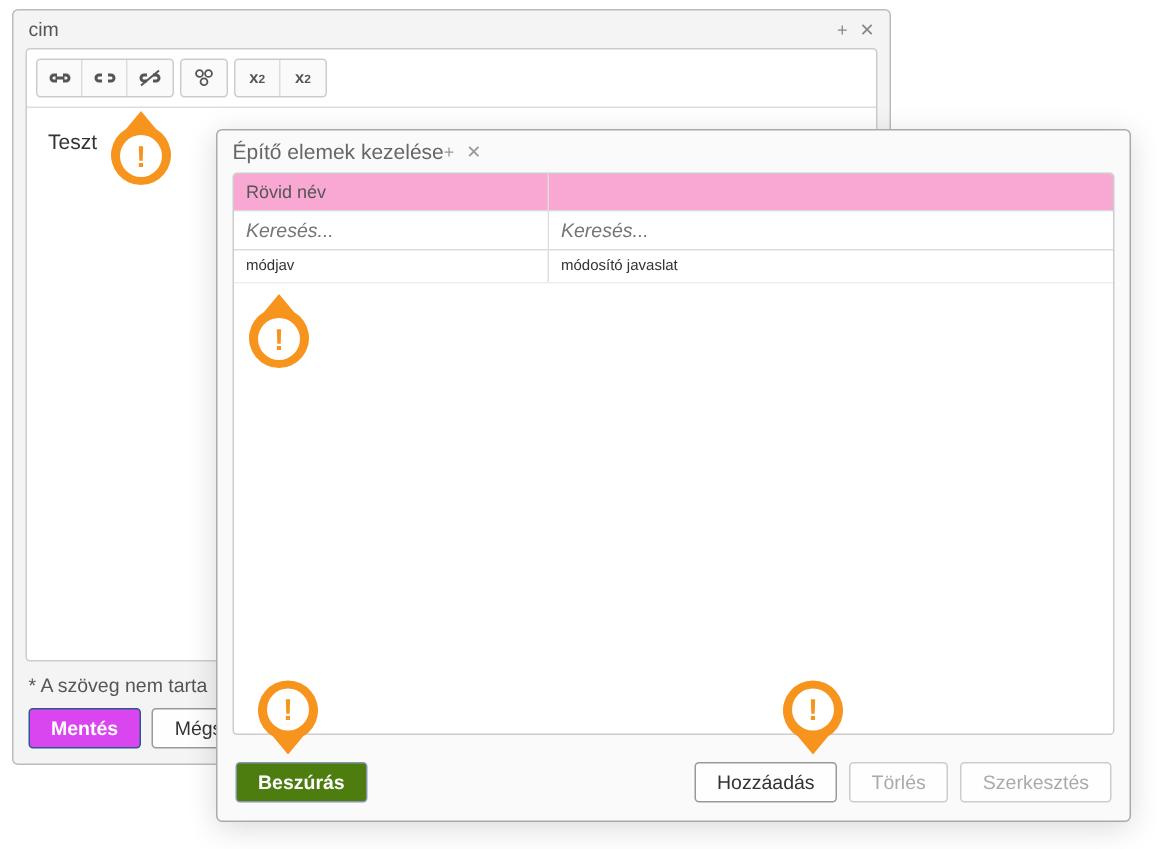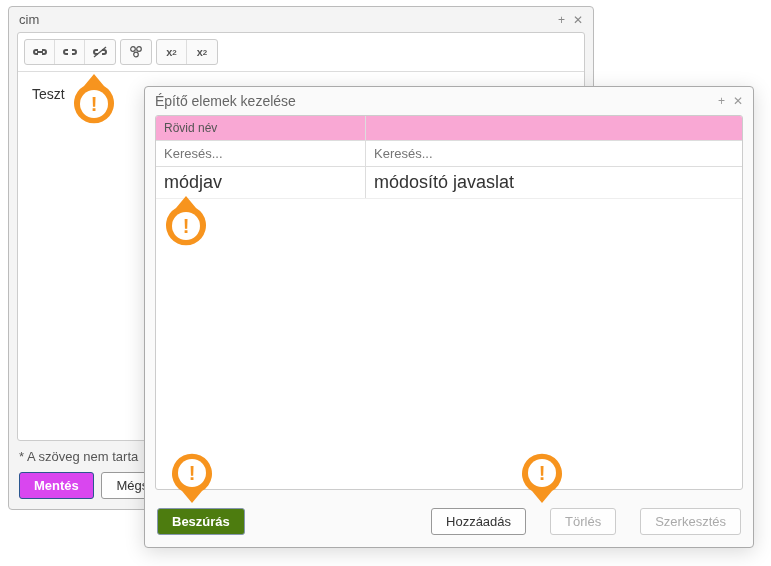--- a/index.html
+++ b/index.html
@@ -112,26 +112,24 @@
       height: 462px;
       background: #fafafa;
       border: 1px solid #aaa;
       border-radius: 4px;
       box-shadow: 0 4px 20px rgba(0,0,0,0.15);
       display: flex;
       flex-direction: column;
     }
     .dialog-titlebar {
       display: flex;
-      justify-content: space-between;
       align-items: center;
       padding: 6px 10px;
       color: #666;
       font-size: 14px;
-      gap: 24px;
     }
     .dialog-title-icons { display: flex; gap: 8px; color: #999; font-size: 12px; }
     .dialog-body {
       margin: 0 10px 10px 10px;
       background: #fff;
       border: 1px solid #ccc;
       border-radius: 3px;
       flex: 1;
       display: flex;
       flex-direction: column;
@@ -149,38 +147,39 @@
     .col-content { flex: 1; padding: 5px 8px; }
     .grid-filter {
       display: flex;
       border-bottom: 1px solid #ddd;
     }
     .grid-filter input {
       border: none;
       outline: none;
       padding: 5px 8px;
       font-size: 13px;
+      font-style: italic;
       color: #404040;
       width: 100%;
     }
     .grid-filter .col-short { padding: 0; }
     .grid-filter .col-content { padding: 0; }
     .grid-row {
       display: flex;
       border-bottom: 1px solid #eee;
-      font-size: 18px;
+      font-size: 10px;
       color: #333;
     }
     .dialog-footer {
       padding: 8px 12px 12px 12px;
       display: flex;
       justify-content: space-between;
       align-items: center;
     }
-    .right-btns { display: flex; gap: 24px; padding-left: 25px; }
+    .right-btns { display: flex; gap: 8px; padding-left: 25px; }
     .btn-insert {
       background: #4d7c0f;
       color: #fff;
       border-color: #8596ae;
       font-weight: 600;
     }
 
     
     .marker {
       position: absolute;

